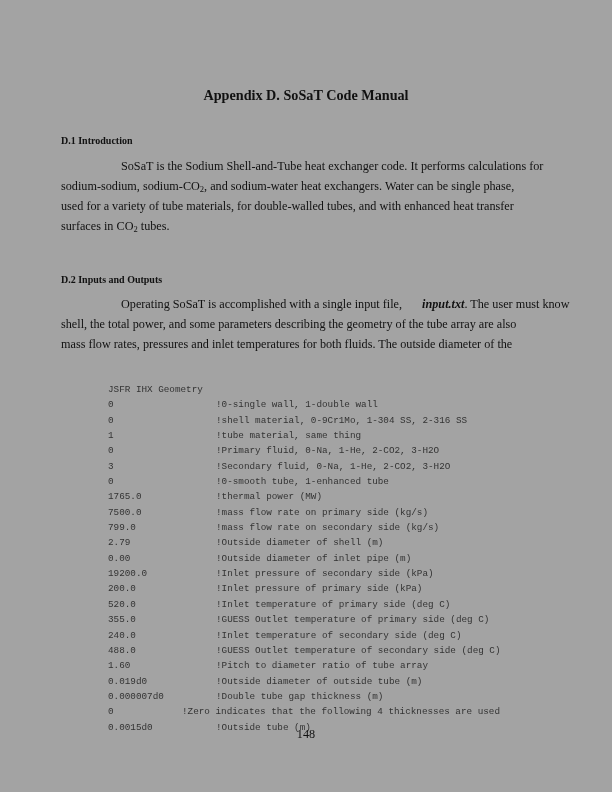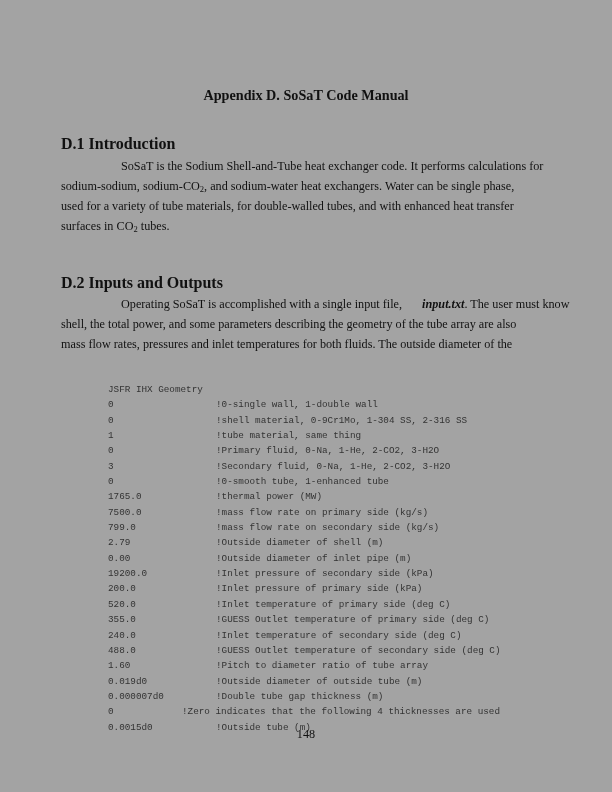--- a/index.html
+++ b/index.html
@@ -1,21 +1,21 @@
 <!DOCTYPE html>
 <html><head>
 <meta charset="utf-8">
 <style>
   html, body { margin: 0; padding: 0; background: #ffffff; }
   body { width: 612px; height: 792px; position: relative; overflow: hidden; }
   .page { position: absolute; left: 0; top: 0; width: 612px; height: 792px; background: #a3a3a3; color: #111; }
   .serif { font-family: "Liberation Serif", "DejaVu Serif", serif; }
   .mono { font-family: "Liberation Mono", "DejaVu Sans Mono", monospace; }
   .title { position: absolute; left: 0; width: 612px; top: 87px; text-align: center; font-size: 14.2px; font-weight: bold; }
-  .heading { position: absolute; left: 61px; font-size: 16px; font-weight: bold; }
+  .heading { position: absolute; left: 61px; font-size: 10px; font-weight: bold; }
   .para { position: absolute; left: 61px; width: 495px; font-size: 12.2px; line-height: 19.9px; text-align: left; }
   .para .line { display: block; white-space: nowrap; font-family: Liberation Serif, serif; }
   .para .indent { padding-left: 60px; }
   .code { position: absolute; left: 108px; top: 382px; font-size: 9.3px; line-height: 15.35px; color: #333; }
   .code-row { position: relative; height: 15.35px; white-space: pre; }
   .code-row .val { position: absolute; left: 0; top: 0; }
   .code-row .cmt { position: absolute; left: 108px; top: 0; }
   .code-row .cmt.short { left: 74px; }
   .pagenum { position: absolute; left: 0; width: 612px; top: 727px; text-align: center; font-size: 12.2px; }
   sub { font-size: 70%; vertical-align: -2px; line-height: 0; }

